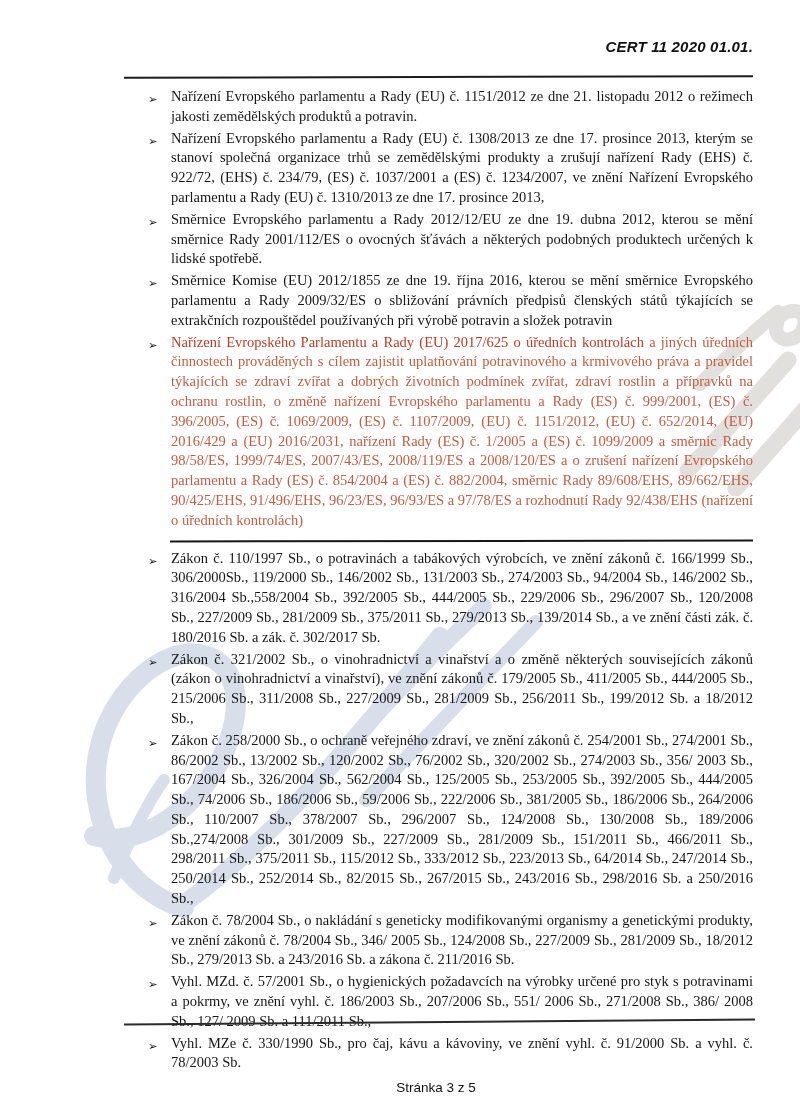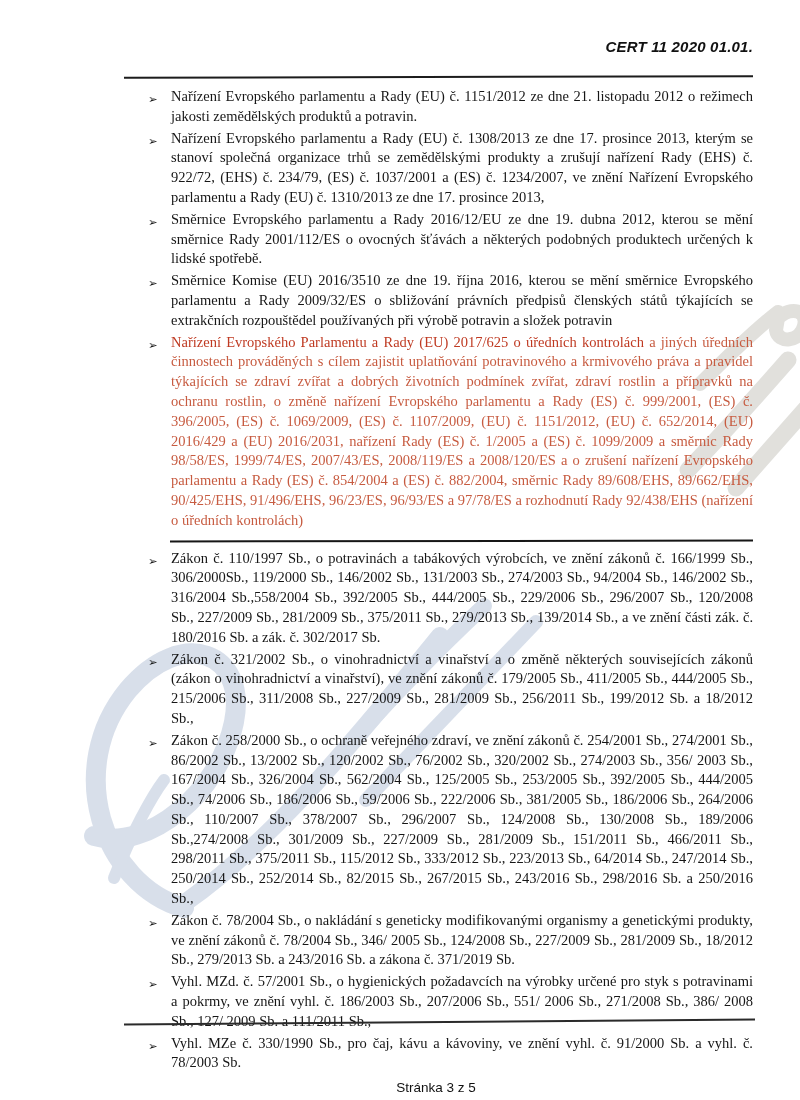--- a/index.html
+++ b/index.html
@@ -96,25 +96,25 @@
         <div class="item">
           <span class="bullet">➢</span>
           <div class="itext"><span class="b">Nařízení Evropského parlamentu a Rady (EU) č. 1151/2012</span><span> ze dne 21. listopadu 2012 o režimech jakosti zemědělských produktů a potravin.</span></div>
         </div>
         <div class="item">
           <span class="bullet">➢</span>
           <div class="itext"><span class="b">Nařízení Evropského parlamentu a Rady (EU) č. 1308/2013</span><span> ze dne 17. prosince 2013, kterým se stanoví společná organizace trhů se zemědělskými produkty a zrušují nařízení Rady (EHS) č. 922/72, (EHS) č. 234/79, (ES) č. 1037/2001 a (ES) č. 1234/2007, ve znění Nařízení Evropského parlamentu a Rady (EU) č. </span><span class="b">1310/2013</span><span> ze dne 17. prosince 2013,</span></div>
         </div>
         <div class="item">
           <span class="bullet">➢</span>
-          <div class="itext"><span class="b">Směrnice Evropského parlamentu a Rady 2016/12/EU</span><span> ze dne 19. dubna 2012, kterou se mění směrnice Rady 2001/112/ES o ovocných šťávách a některých podobných produktech určených k lidské spotřebě.</span></div>
+          <div class="itext"><span class="b">Směrnice Evropského parlamentu a Rady 2012/12/EU</span><span> ze dne 19. dubna 2012, kterou se mění směrnice Rady 2001/112/ES o ovocných šťávách a některých podobných produktech určených k lidské spotřebě.</span></div>
         </div>
         <div class="item">
           <span class="bullet">➢</span>
-          <div class="itext"><span class="b">Směrnice Komise (EU) 2016/3510</span><span> ze dne 19. října 2016, kterou se mění směrnice Evropského parlamentu a Rady 2009/32/ES o sbližování právních předpisů členských států týkajících se extrakčních rozpouštědel používaných při výrobě potravin a složek potravin</span></div>
+          <div class="itext"><span class="b">Směrnice Komise (EU) 2012/1855</span><span> ze dne 19. října 2016, kterou se mění směrnice Evropského parlamentu a Rady 2009/32/ES o sbližování právních předpisů členských států týkajících se extrakčních rozpouštědel používaných při výrobě potravin a složek potravin</span></div>
         </div>
         <div class="item red">
           <span class="bullet">➢</span>
           <div class="itext"><span class="b">Nařízení Evropského Parlamentu a Rady (EU) 2017/625 o úředních kontrolách</span><span> a jiných úředních činnostech prováděných s cílem zajistit uplatňování potravinového a krmivového práva a pravidel týkajících se zdraví zvířat a dobrých životních podmínek zvířat, zdraví rostlin a přípravků na ochranu rostlin, o změně nařízení Evropského parlamentu a Rady (ES) č. 999/2001, (ES) č. 396/2005, (ES) č. 1069/2009, (ES) č. 1107/2009, (EU) č. 1151/2012, (EU) č. 652/2014, (EU) 2016/429 a (EU) 2016/2031, nařízení Rady (ES) č. 1/2005 a (ES) č. 1099/2009 a směrnic Rady 98/58/ES, 1999/74/ES, 2007/43/ES, 2008/119/ES a 2008/120/ES a o zrušení nařízení Evropského parlamentu a Rady (ES) č. 854/2004 a (ES) č. 882/2004, směrnic Rady 89/608/EHS, 89/662/EHS, 90/425/EHS, 91/496/EHS, 96/23/ES, 96/93/ES a 97/78/ES a rozhodnutí Rady 92/438/EHS (nařízení o úředních kontrolách)</span></div>
         </div>
       </div>
     <div class="group-rule"></div>
     <div>
         <div class="item">
           <span class="bullet">➢</span>
@@ -123,21 +123,21 @@
         <div class="item">
           <span class="bullet">➢</span>
           <div class="itext"><span class="b">Zákon č. 321/2002 Sb., o vinohradnictví a vinařství</span><span> a o změně některých souvisejících zákonů (zákon o vinohradnictví a vinařství), ve znění zákonů č. 179/2005 Sb., 411/2005 Sb., 444/2005 Sb., 215/2006 Sb., 311/2008 Sb., 227/2009 Sb., 281/2009 Sb., 256/2011 Sb., 199/2012 Sb. a 18/2012 Sb.,</span></div>
         </div>
         <div class="item">
           <span class="bullet">➢</span>
           <div class="itext"><span class="b">Zákon č. 258/2000 Sb., o ochraně veřejného zdraví,</span><span> ve znění zákonů č. 254/2001 Sb., 274/2001 Sb., 86/2002 Sb., 13/2002 Sb., 120/2002 Sb., 76/2002 Sb., 320/2002 Sb., 274/2003 Sb., 356/ 2003 Sb., 167/2004 Sb., 326/2004 Sb., 562/2004 Sb., 125/2005 Sb., 253/2005 Sb., 392/2005 Sb., 444/2005 Sb., 74/2006 Sb., 186/2006 Sb., 59/2006 Sb., 222/2006 Sb., 381/2005 Sb., 186/2006 Sb., 264/2006 Sb., 110/2007 Sb., 378/2007 Sb., 296/2007 Sb., 124/2008 Sb., 130/2008 Sb., 189/2006 Sb.,274/2008 Sb., 301/2009 Sb., 227/2009 Sb., 281/2009 Sb., 151/2011 Sb., 466/2011 Sb., 298/2011 Sb., 375/2011 Sb., 115/2012 Sb., 333/2012 Sb., 223/2013 Sb., 64/2014 Sb., 247/2014 Sb., 250/2014 Sb., 252/2014 Sb., 82/2015 Sb., 267/2015 Sb., 243/2016 Sb., 298/2016 Sb. a 250/2016 Sb.,</span></div>
         </div>
         <div class="item">
           <span class="bullet">➢</span>
-          <div class="itext"><span class="b">Zákon č. 78/2004 Sb., o nakládání s geneticky modifikovanými organismy a genetickými produkty,</span><span> ve znění zákonů č. 78/2004 Sb., 346/ 2005 Sb., 124/2008 Sb., 227/2009 Sb., 281/2009 Sb., 18/2012 Sb., 279/2013 Sb. a 243/2016 Sb. </span><span class="b">a zákona č. 371/2019 Sb.</span></div>
+          <div class="itext"><span class="b">Zákon č. 78/2004 Sb., o nakládání s geneticky modifikovanými organismy a genetickými produkty,</span><span> ve znění zákonů č. 78/2004 Sb., 346/ 2005 Sb., 124/2008 Sb., 227/2009 Sb., 281/2009 Sb., 18/2012 Sb., 279/2013 Sb. a 243/2016 Sb. </span><span class="b">a zákona č. 211/2016 Sb.</span></div>
         </div>
         <div class="item">
           <span class="bullet">➢</span>
           <div class="itext"><span class="b">Vyhl. MZd. č. 57/2001 Sb., o hygienických požadavcích na výrobky určené pro styk s potravinami a pokrmy</span><span>, ve znění vyhl. č. 186/2003 Sb., 207/2006 Sb., 551/ 2006 Sb., 271/2008 Sb., 386/ 2008 Sb., 127/ 2009 Sb. a 111/2011 Sb.,</span></div>
         </div>
         <div class="item">
           <span class="bullet">➢</span>
           <div class="itext"><span class="b">Vyhl. MZe č. 330/1990 Sb., pro čaj, kávu a kávoviny,</span><span> ve znění vyhl. č. 91/2000 Sb. a vyhl. č. 78/2003 Sb.</span></div>
         </div>
       </div>

